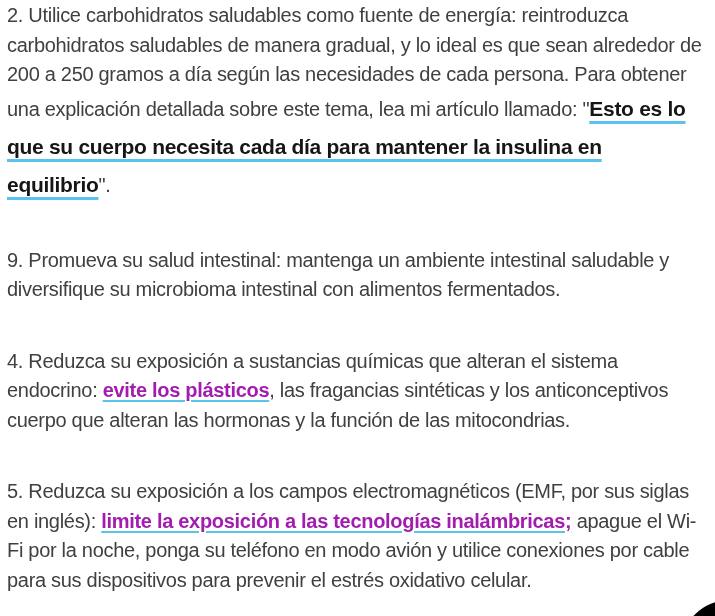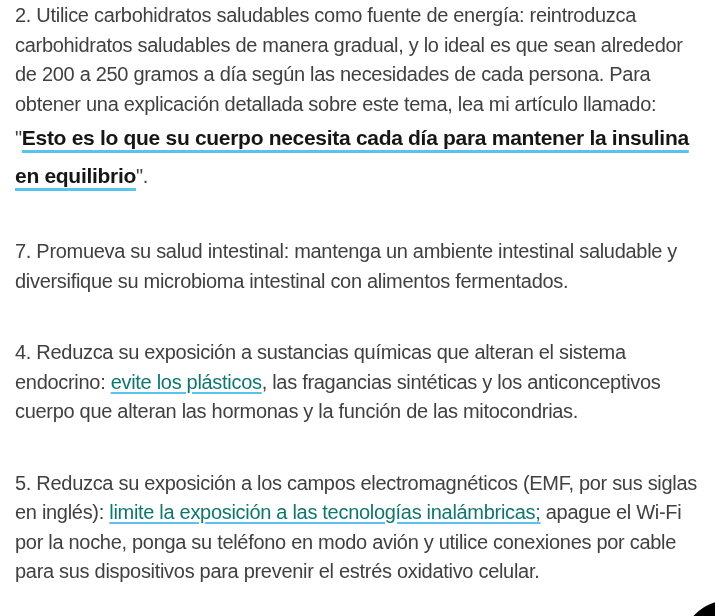--- a/index.html
+++ b/index.html
@@ -10,39 +10,40 @@
     width: 715px;
     height: 616px;
     background: #ffffff;
     overflow: hidden;
     position: relative;
     font-family: "Liberation Sans", sans-serif;
   }
   .article {
     box-sizing: border-box;
     width: 709px;
-    padding: 1px 6px 0 15px;
+    padding: 1px 6px 0 7px;
     font-size: 20px;
     line-height: 29.5px;
     letter-spacing: -0.3px;
     color: #404040;
   }
   .article p {
     margin: 0 0 42px 0;
   }
   .article p:last-child {
     margin-bottom: 5px;
   }
   a.inline-link {
-    color: #0f766e;
+    color: #a21caf;
     text-decoration: underline;
     text-decoration-color: #5bc2ee;
     text-decoration-thickness: 2px;
     text-underline-offset: 3px;
     cursor: pointer;
+    font-weight: bold;
   }
   a.inline-link.bold {
     font-weight: 700;
     font-size: 21px;
     line-height: 38px;
     color: #161616;
     text-decoration-thickness: 2.5px;
     text-underline-offset: 5px;
   }
   .corner-fab {
@@ -53,19 +54,19 @@
     height: 100px;
     border-radius: 50%;
   }
 </style>
 </head>
 <body style="background: rgb(255, 255, 255);">
 
 <main class="article" style="color: rgb(64, 64, 64);">
   <div id="paragraphs">
       <p><span>2. Utilice carbohidratos saludables como fuente de energía: reintroduzca carbohidratos saludables de manera gradual, y lo ideal es que sean alrededor de 200 a 250 gramos a día según las necesidades de cada persona. Para obtener una explicación detallada sobre este tema, lea mi artículo llamado: "</span><a class="inline-link bold" style="text-decoration-color: rgb(91, 194, 238); color: rgb(22, 22, 22);">Esto es lo que su cuerpo necesita cada día para mantener la insulina en equilibrio</a><span>".</span></p>
-      <p><span>7. Promueva su salud intestinal: mantenga un ambiente intestinal saludable y diversifique su microbioma intestinal con alimentos fermentados.</span></p>
+      <p><span>9. Promueva su salud intestinal: mantenga un ambiente intestinal saludable y diversifique su microbioma intestinal con alimentos fermentados.</span></p>
       <p><span>4. Reduzca su exposición a sustancias químicas que alteran el sistema endocrino: </span><a class="inline-link" style="text-decoration-color: rgb(91, 194, 238);">evite los plásticos</a><span>, las fragancias sintéticas y los anticonceptivos cuerpo que alteran las hormonas y la función de las mitocondrias.</span></p>
       <p><span>5. Reduzca su exposición a los campos electromagnéticos (EMF, por sus siglas en inglés): </span><a class="inline-link" style="text-decoration-color: rgb(91, 194, 238);">limite la exposición a las tecnologías inalámbricas;</a><span> apague el Wi-Fi por la noche, ponga su teléfono en modo avión y utilice conexiones por cable para sus dispositivos para prevenir el estrés oxidativo celular.</span></p>
     </div>
 </main>
 
 <div class="corner-fab" style="background: rgb(0, 0, 0);"></div>
 
 </body></html>

